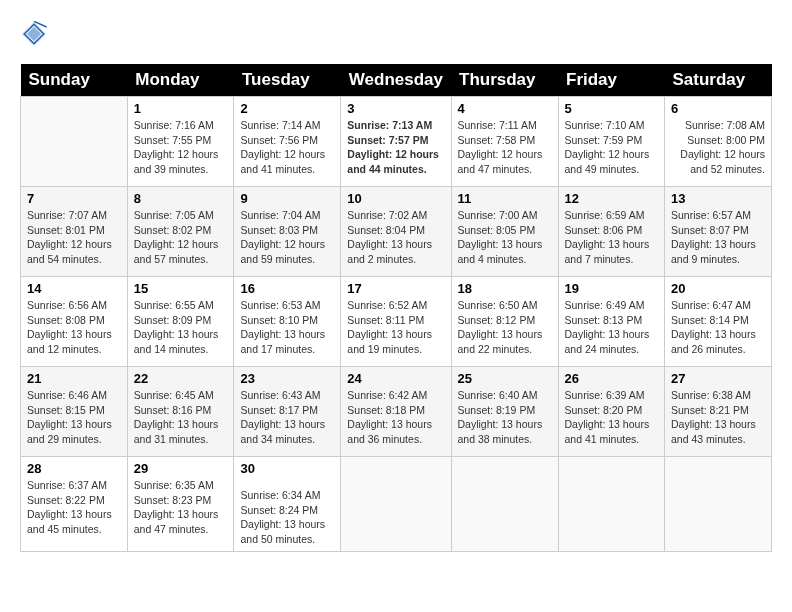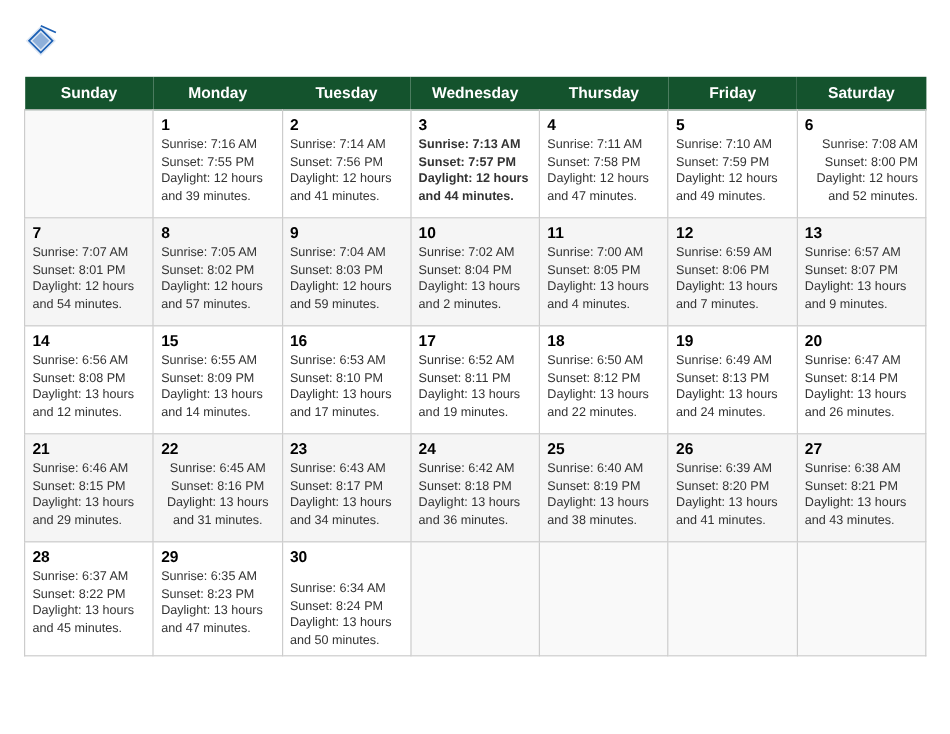--- a/index.html
+++ b/index.html
@@ -46,25 +46,25 @@
     .title-location {
       font-size: 16px;
       color: #555;
     }
     .calendar-table {
       width: 100%;
       border-collapse: collapse;
       font-size: 11px;
     }
     .calendar-table th {
-      background-color: #14532d;
+      background-color: #000000;
       color: white;
-      text-align: center;
+      text-align: left;
       padding: 6px 8px;
-      font-size: 13px;
+      font-size: 17px;
       font-weight: bold;
     }
     .calendar-table td {
       border: 1px solid #ccc;
       vertical-align: top;
       padding: 4px 6px;
       height: 90px;
       width: calc(100% / 7);
     }
     .day-number {
@@ -270,21 +270,21 @@
       <tr class="row-shade">
         <td>
           <span class="day-number">21</span>
           <div class="day-info" style="white-space: pre-line;">Sunrise: 6:46 AM
 Sunset: 8:15 PM
 Daylight: 13 hours
 and 29 minutes.</div>
         </td>
         <td>
           <span class="day-number">22</span>
-          <div class="day-info" style="white-space: pre-line; text-align: center;">Sunrise: 6:45 AM
+          <div class="day-info" style="white-space: pre-line;">Sunrise: 6:45 AM
 Sunset: 8:16 PM
 Daylight: 13 hours
 and 31 minutes.</div>
         </td>
         <td>
           <span class="day-number">23</span>
           <div class="day-info" style="white-space: pre-line;">Sunrise: 6:43 AM
 Sunset: 8:17 PM
 Daylight: 13 hours
 and 34 minutes.</div>

